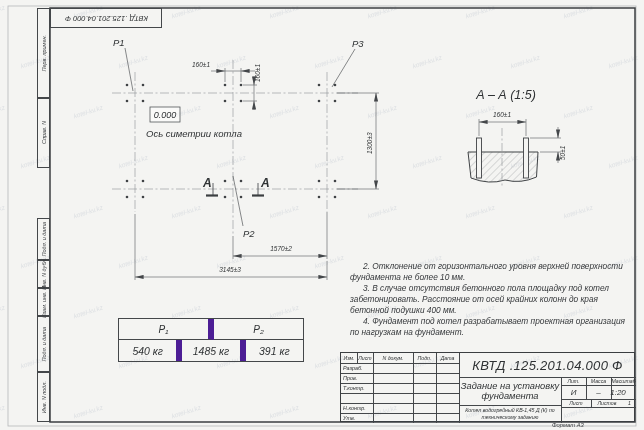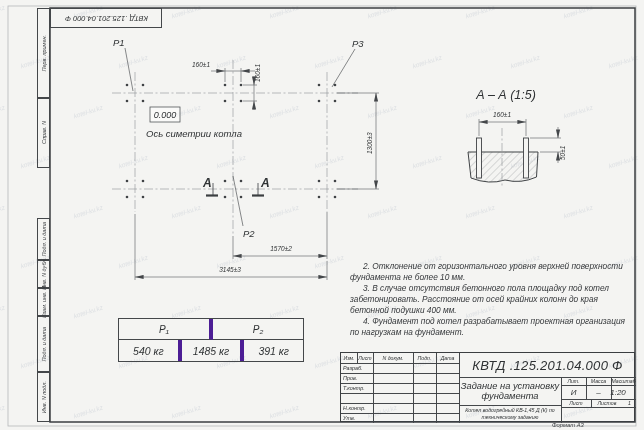--- a/index.html
+++ b/index.html
@@ -19,21 +19,21 @@
   #top-stamp{left:50px;top:8px;width:112px;height:20px;border:1px solid #44474a;
        display:flex;align-items:center;justify-content:center;z-index:3;}
   #top-stamp span{transform:rotate(180deg);font-size:7.5px;font-style:italic;color:#2f3234;white-space:nowrap;}
   
   #notes{left:350px;top:261px;width:286px;font-size:8.3px;font-style:italic;
        color:#34373a;line-height:1.32;z-index:3;}
   #notes p{margin:0;text-indent:13px;}
   
   #load-table{left:118px;top:318px;width:186px;height:44px;border:1px solid #44474a;z-index:3;}
   #load-table .row{display:flex;height:50%;}
-  #load-table .cell{flex:1;border-right:4px solid #4c1d95;display:flex;align-items:center;
+  #load-table .cell{flex:1;border-right:6px solid #4c1d95;display:flex;align-items:center;
        justify-content:center;font-style:italic;color:#2f3234;}
   #load-table .cell:last-child{border-right:none;}
   #load-table .hrow .cell{border-bottom:1px solid #44474a;font-size:10px;}
   #load-table .vrow .cell{font-size:10.5px;}
   
   #title-block{left:340px;top:352px;width:295px;height:70px;border:1.4px solid #3b3e41;
        z-index:3;font-style:italic;color:#2f3234;}
   .tb-text{position:absolute;box-sizing:border-box;display:flex;align-items:center;
        justify-content:center;text-align:center;}
   .vline{position:absolute;width:1px;background:#44474a;}

